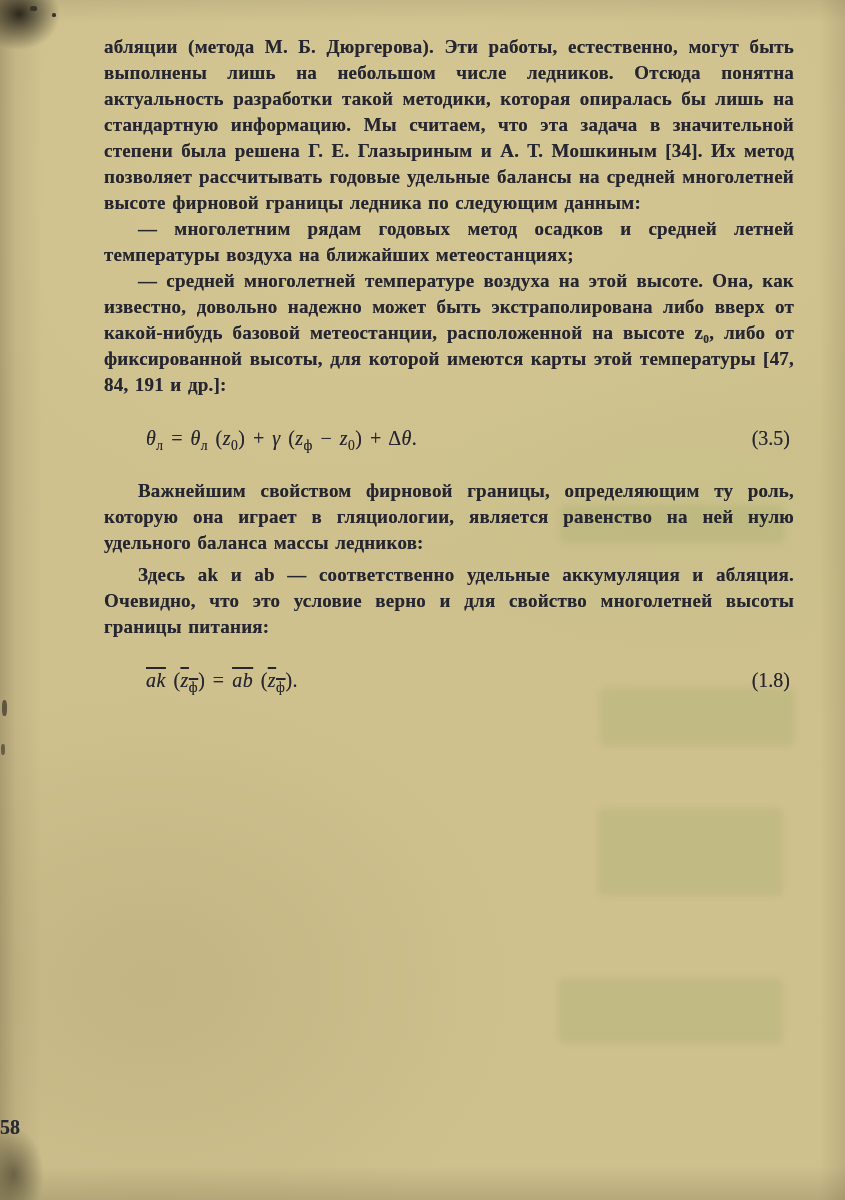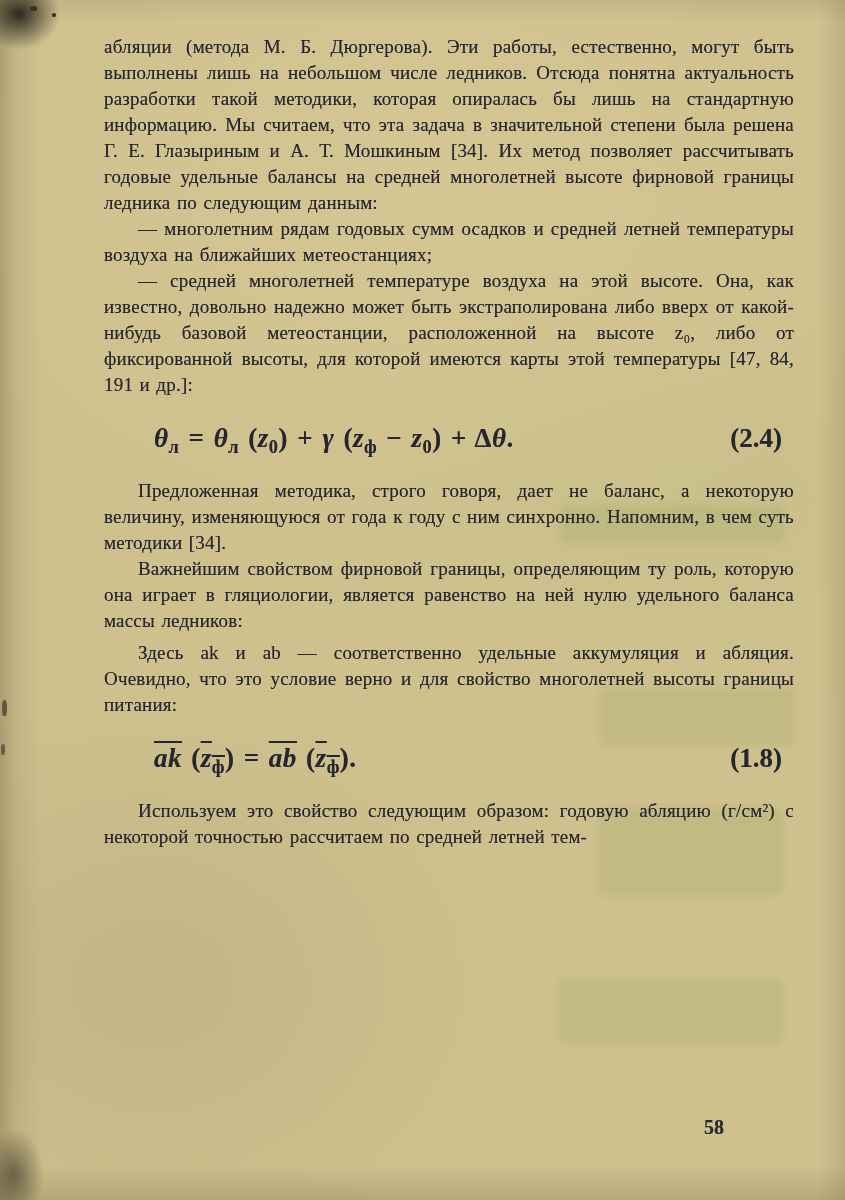--- a/index.html
+++ b/index.html
@@ -53,60 +53,59 @@
     position: absolute;
     left: 104px;
     top: 34px;
     width: 690px;
   }
 
   .content p {
     margin: 0;
     font-size: 19px;
     line-height: 26px;
-    font-weight: 400;
+    font-weight: 700;
     text-align: justify;
     word-spacing: 1.5px;
     letter-spacing: 0.2px;
     text-shadow: 0 0 0.5px rgba(32,32,44,0.55);
   }
   .content p.indent { text-indent: 34px; }
   .content p.after-eq { margin-top: 6px; }
 
   .formula {
     position: relative;
-    margin: 27px 12px;
+    margin: 27px 4px;
     padding-left: 38px;
-    font-size: 27px;
-    font-weight: 700;
+    font-size: 20px;
+    font-weight: 400;
     line-height: 26px;
     text-shadow: 0 0 0.5px rgba(32,32,44,0.55);
   }
   .formula .fbody { letter-spacing: 0.5px; word-spacing: 2px; }
   .formula .fbody .it { font-style: italic; }
   .formula .fbody .over { text-decoration: overline; text-decoration-thickness: 1.5px; }
   .formula .fbody sub { font-size: 0.68em; line-height: 0; }
   .formula .fnum {
     position: absolute;
     right: 0;
     top: 0;
     font-style: normal;
   }
 
   .pagenum {
     position: absolute;
     left: 0;
     top: 1116px;
     width: 709px;
-    text-align: right;
+    text-align: left;
     font-size: 20px;
     font-weight: 700;
     color: #2a2a35;
     text-shadow: 0 0 0.5px rgba(32,32,44,0.55);
-    padding-left: 15px;
   }
 </style>
 </head>
 <body>
 
 <div class="page">
 
   <div class="stain stain-tl"></div>
   <div class="stain stain-bl"></div>
   <div class="speck speck-1"></div>
@@ -115,38 +114,36 @@
   <div class="speck speck-4"></div>
   <div class="ghost ghost-1"></div>
   <div class="ghost ghost-2"></div>
   <div class="ghost ghost-3"></div>
   <div class="ghost ghost-4"></div>
 
   <div class="content">
 
     <p>абляции (метода М. Б. Дюргерова). Эти работы, естественно, могут быть выполнены лишь на небольшом числе ледников. Отсюда понятна актуальность разработки такой методики, которая опиралась бы лишь на стандартную информацию. Мы считаем, что эта задача в значительной степени была решена Г. Е. Глазыриным и А. Т. Мошкиным [34]. Их метод позволяет рассчитывать годовые удельные балансы на средней многолетней высоте фирновой границы ледника по следующим данным:</p>
 
-    <p class="indent">— многолетним рядам годовых сумм осадков и средней летней температуры воздуха на ближайших метеостанциях;</p>
+    <p class="indent">— многолетним рядам годовых метод осадков и средней летней температуры воздуха на ближайших метеостанциях;</p>
     <p class="indent">— средней многолетней температуре воздуха на этой высоте. Она, как известно, довольно надежно может быть экстраполирована либо вверх от какой-нибудь базовой метеостанции, расположенной на высоте z₀, либо от фиксированной высоты, для которой имеются карты этой температуры [47, 84, 191 и др.]:</p>
 
     <div class="formula">
       <span class="fbody"><span class="it">θ</span><sub>л</sub><span> = </span><span class="it">θ</span><sub>л</sub><span> (</span><span class="it">z</span><sub>0</sub><span>) + </span><span class="it">γ</span><span> (</span><span class="it">z</span><sub>ф</sub><span> − </span><span class="it">z</span><sub>0</sub><span>) + Δ</span><span class="it">θ</span><span>.</span></span>
-      <span class="fnum">(2.4)</span>
+      <span class="fnum">(3.5)</span>
     </div>
 
-    <p class="indent">Предложенная методика, строго говоря, дает не баланс, а некоторую величину, изменяющуюся от года к году с ним синхронно. Напомним, в чем суть методики [34].</p>
     <p class="indent">Важнейшим свойством фирновой границы, определяющим ту роль, которую она играет в гляциологии, является равенство на ней нулю удельного баланса массы ледников:</p>
 
 
     <p class="indent after-eq">Здесь ak и ab — соответственно удельные аккумуляция и абляция. Очевидно, что это условие верно и для свойство многолетней высоты границы питания:</p>
 
     <div class="formula">
       <span class="fbody"><span class="it over">ak</span><span> (</span><span class="it over">z</span><sub class="over">ф</sub><span>)  =  </span><span class="it over">ab</span><span> (</span><span class="it over">z</span><sub class="over">ф</sub><span>).</span></span>
       <span class="fnum">(1.8)</span>
     </div>
 
-    <p class="indent after-eq">Используем это свойство следующим образом: годовую абляцию (г/см²) с некоторой точностью рассчитаем по средней летней тем-</p>
 
   </div>
 
   <div class="pagenum">58</div>
 
 </div>
 
 </body></html>

